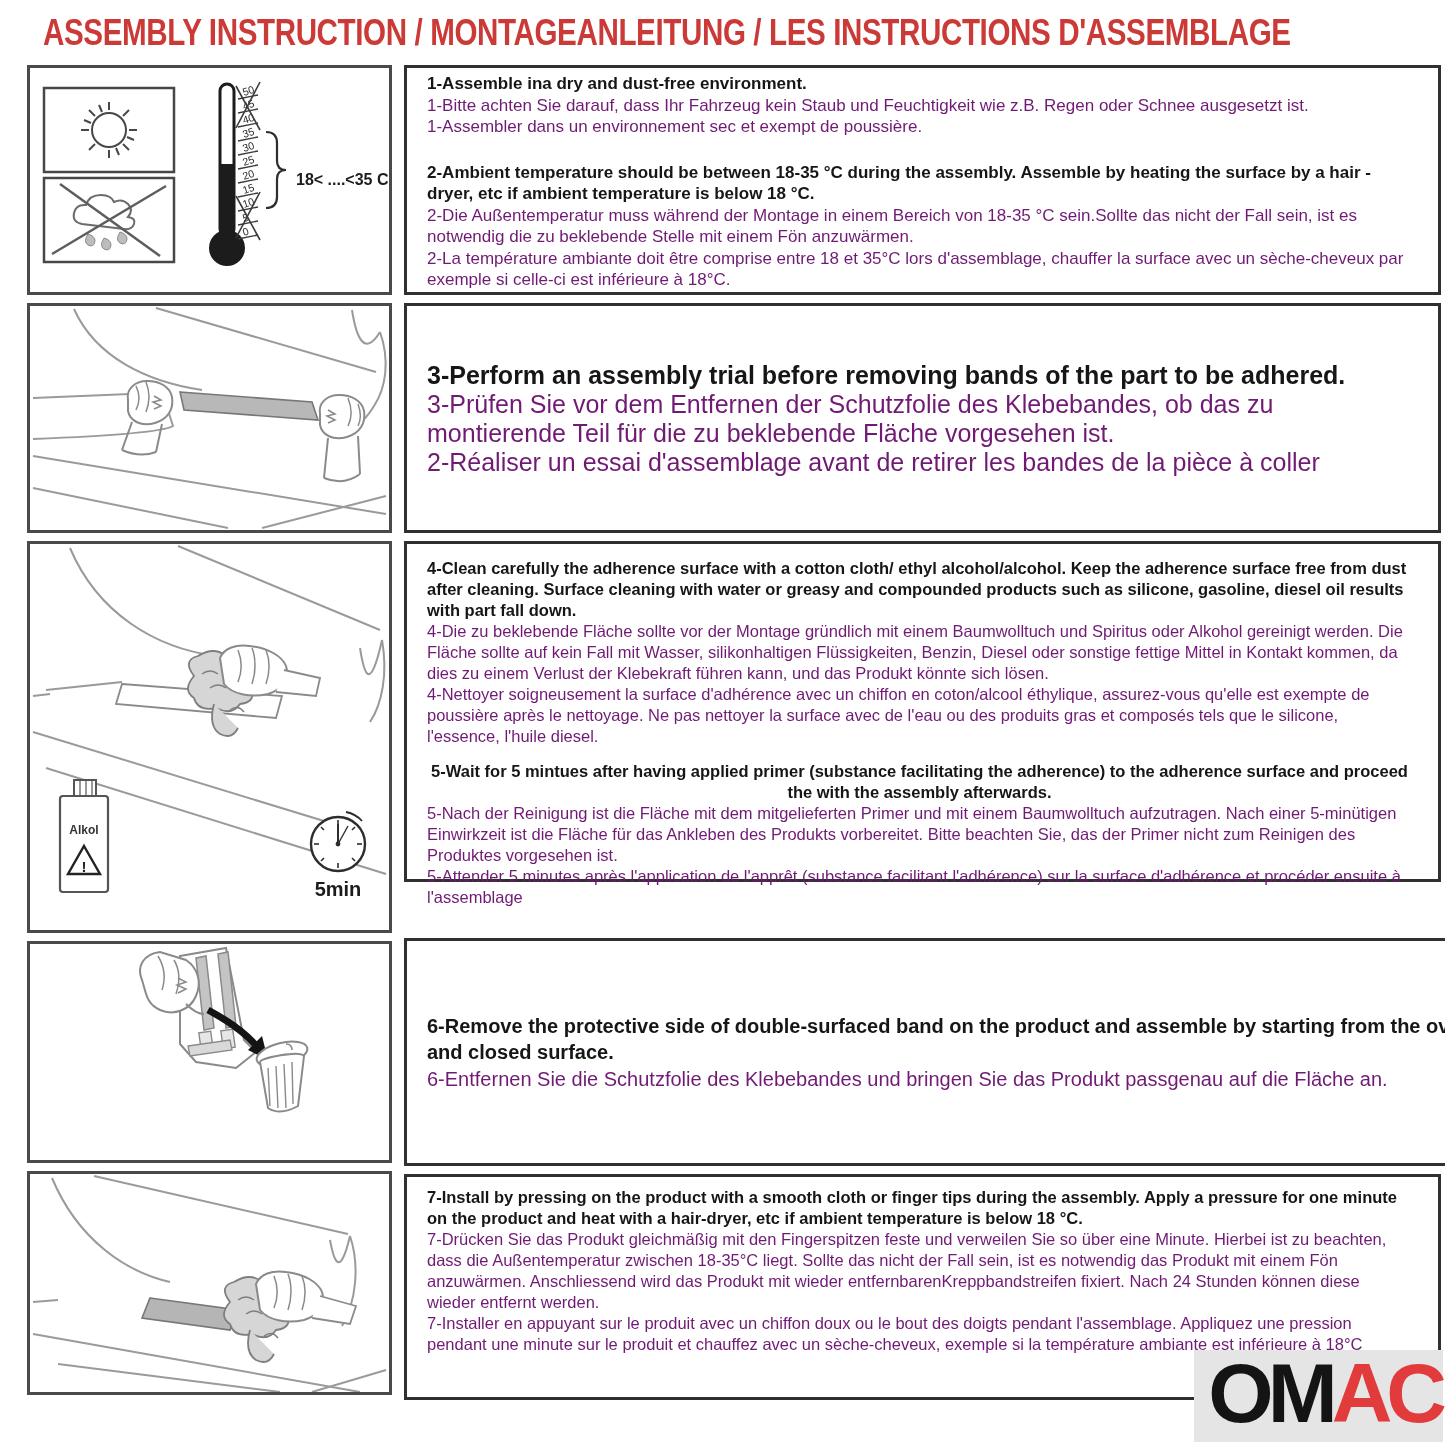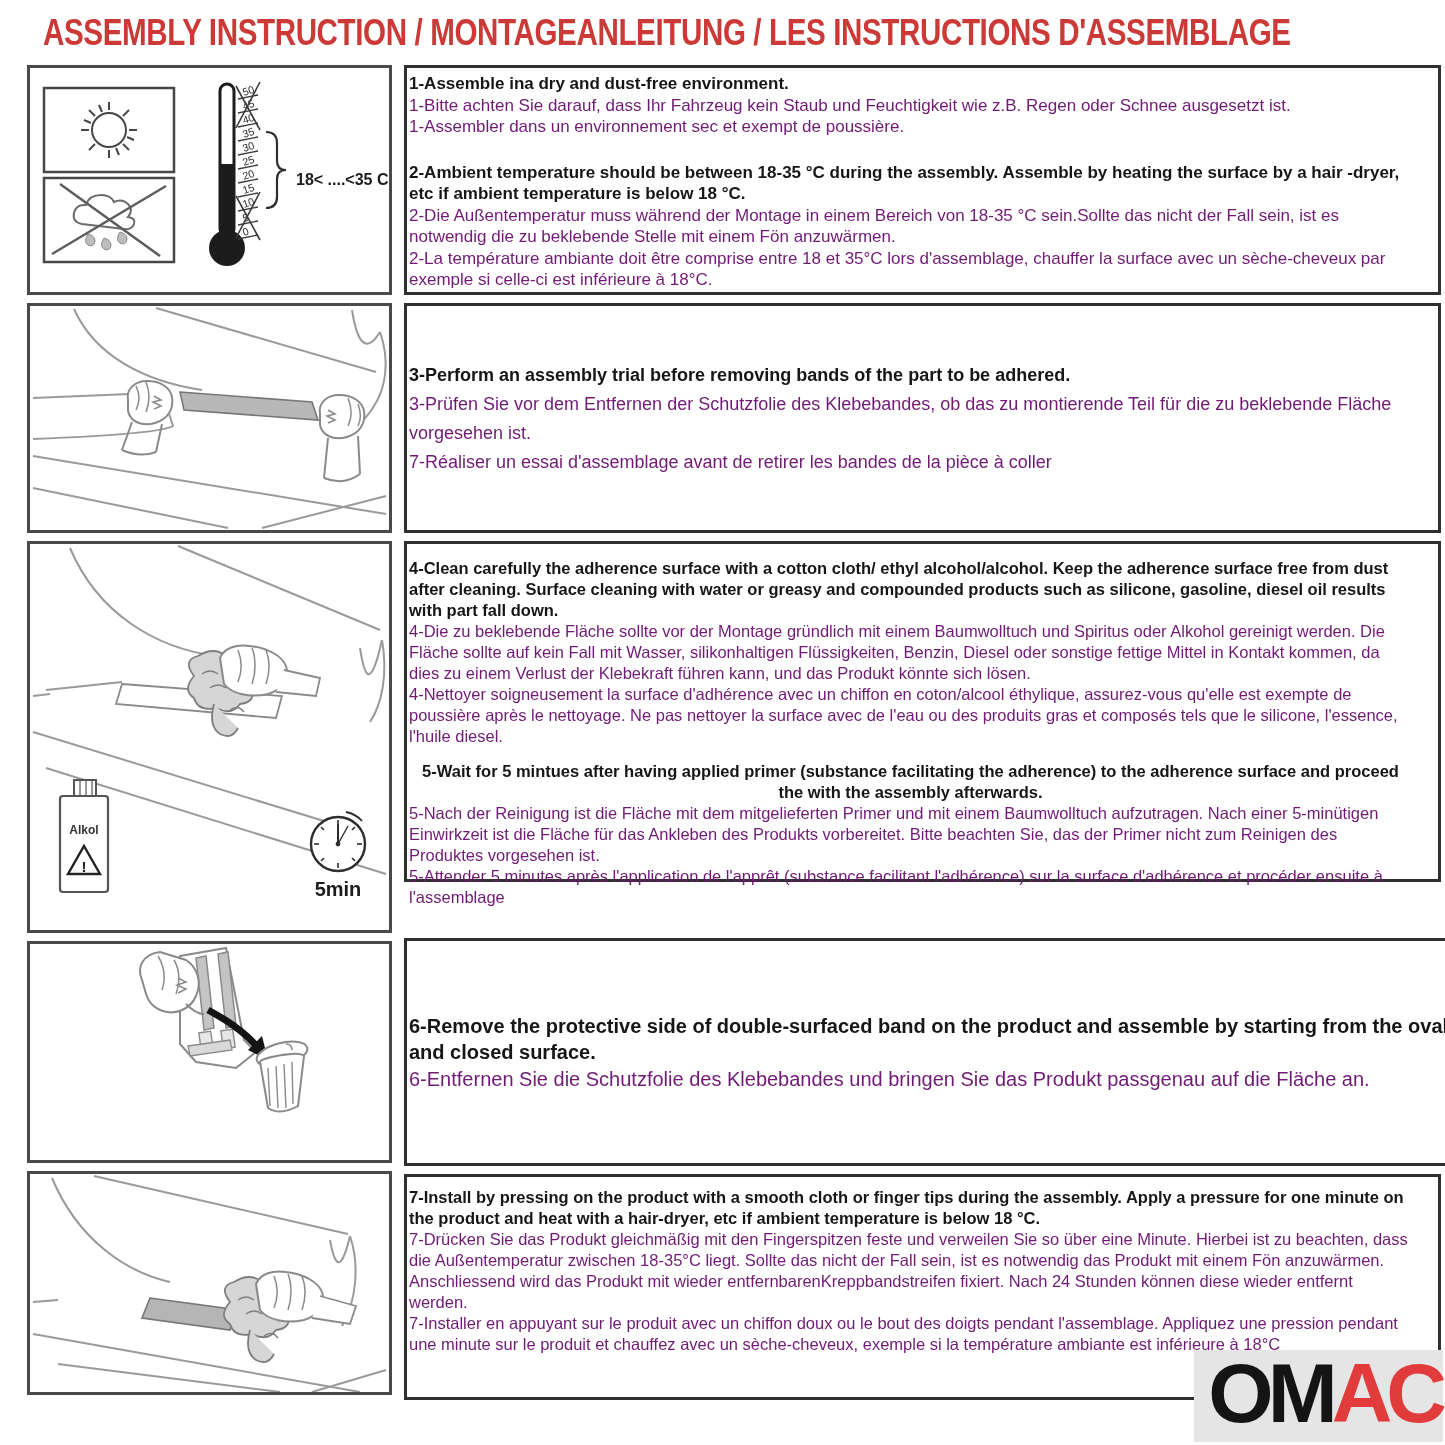--- a/index.html
+++ b/index.html
@@ -8,29 +8,29 @@
     font-family:"Liberation Sans", sans-serif;color:#1d1d1b;overflow:hidden;
   }
   .title{
     position:absolute;left:43px;top:12px;
     font-size:37px;font-weight:bold;letter-spacing:-0.5px;white-space:nowrap;
     color:#cb3a37;transform:scaleX(0.80);transform-origin:0 50%;
   }
   .box{position:absolute;box-sizing:border-box;background:#fff;}
   .img-box{border:3px solid #4a4a4a;}
   .txt-box{border:3px solid #303030;display:flex;flex-direction:column;}
-  .txt-box .inner{padding:5px 26px 4px 2px;}
+  .txt-box .inner{padding:5px 26px 4px 20px;}
   .v-center{justify-content:center;}
   .block{margin:0;}
   .b{font-weight:bold;color:#161616;}
   .r{font-weight:normal;color:#701a75;}
   .gap1{margin-top:24px;}
   .gap3{margin-top:14px;text-align:center;}
   .size-m{font-size:17px;line-height:21.5px;}
-  .size-l{font-size:18px;line-height:29px;}
+  .size-l{font-size:25px;line-height:29px;}
   .size-s{font-size:16.5px;line-height:21px;}
   .size-ml{font-size:20px;line-height:26.5px;}
   .art{width:100%;height:100%;display:block;}
   .logo{
     position:absolute;right:2px;top:1350px;background:#e5e5e5;
     padding:0 2px 6px 14px;line-height:86px;
     font-size:84px;font-weight:bold;letter-spacing:-6px;white-space:nowrap;
   }
   .logo .lb{color:#141414;}
   .logo .lr{color:#e23b3b;}
@@ -156,21 +156,21 @@
       <path d="M10,12 l7,4 l-8,2 l8,4 l-7,3" fill="none" stroke="#8a8a8a" stroke-width="1.5"></path>
       <path d="M10,40 L6,80 M40,38 L42,76 M6,80 Q26,88 42,76" fill="none" stroke="#8a8a8a" stroke-width="2"></path>
     </g>
   </svg>
 </div>
 
 <div class="box txt-box size-l v-center" style="left:404px;top:303px;width:1037px;height:230px;">
   <div class="inner">
     <p class="block b">3-Perform an assembly trial before removing bands of the part to be adhered.</p>
     <p class="block r">3-Prüfen Sie vor dem Entfernen der Schutzfolie des Klebebandes, ob das zu montierende Teil für die zu beklebende Fläche vorgesehen ist.</p>
-    <p class="block r">7-Réaliser un essai d'assemblage avant de retirer les bandes de la pièce à coller</p>
+    <p class="block r">2-Réaliser un essai d'assemblage avant de retirer les bandes de la pièce à coller</p>
   </div>
 </div>
 
 <div class="box img-box" style="left:27px;top:541px;width:365px;height:392px;">
   <svg class="art" viewBox="0 0 359 386">
     <g fill="none" stroke="#9a9a9a" stroke-width="2">
       <path d="M40,4 C68,70 126,104 186,112"></path>
       <line x1="148" y1="2" x2="350" y2="86"></line>
       <path d="M352,96 C358,130 352,160 340,178"></path>
       <path d="M330,104 C334,130 340,150 352,96"></path>

